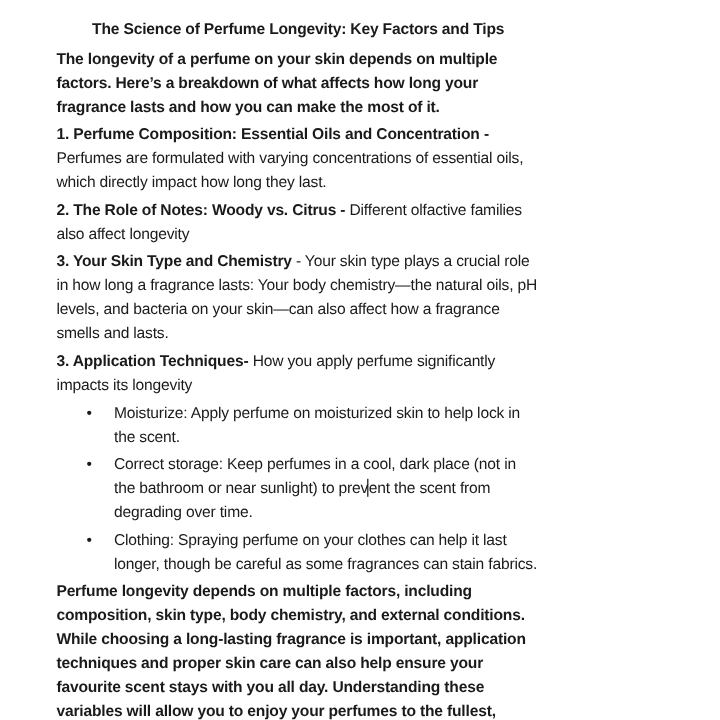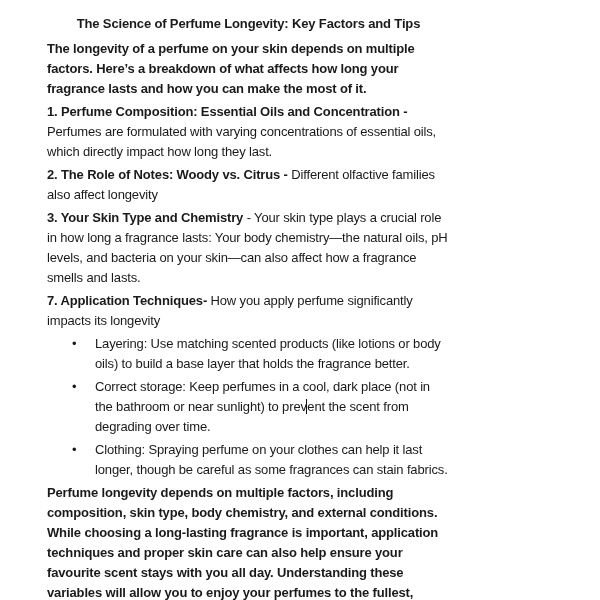--- a/index.html
+++ b/index.html
@@ -71,25 +71,25 @@
 
   <p class="bold-para">The longevity of a perfume on your skin depends on multiple factors. Here’s a breakdown of what affects how long your fragrance lasts and how you can make the most of it.</p>
 
   <p class="para"><strong>1. Perfume Composition: Essential Oils and Concentration - </strong><span>Perfumes are formulated with varying concentrations of essential oils, which directly impact how long they last.</span></p>
 
   <p class="para"><strong>2. The Role of Notes: Woody vs. Citrus - </strong><span>Different olfactive families also affect longevity</span></p>
 
   <p class="para"><strong>3. Your Skin Type and Chemistry</strong><span> - Your skin type plays a crucial role in how long a fragrance lasts: Your body chemistry—the natural oils, pH levels, and bacteria on your skin—can also affect how a fragrance smells and lasts.</span></p>
 
 
-  <p class="para"><strong>7. Application Techniques-</strong><span> How you apply perfume significantly impacts its longevity</span></p>
+  <p class="para"><strong>3. Application Techniques-</strong><span> How you apply perfume significantly impacts its longevity</span></p>
 
 
 
   <ul class="tips-list">
-    <li><span>Layering: Use matching scented products (like lotions or body oils) to build a base layer that holds the fragrance better.</span></li>
+    <li><span>Moisturize: Apply perfume on moisturized skin to help lock in the scent.</span></li>
     <li><span>Correct storage: Keep perfumes in a cool, dark place (not in the bathroom or near sunlight) to prev</span><span class="caret"></span><span>ent the scent from degrading over time.</span></li>
     <li><span>Clothing: Spraying perfume on your clothes can help it last longer, though be careful as some fragrances can stain fabrics.</span></li>
   </ul>
 
   <p class="bold-para">Perfume longevity depends on multiple factors, including composition, skin type, body chemistry, and external conditions. While choosing a long-lasting fragrance is important, application techniques and proper skin care can also help ensure your favourite scent stays with you all day. Understanding these variables will allow you to enjoy your perfumes to the fullest, whether you prefer a fleeting floral or a lingering woody scent.</p>
 
 </div>
 
 </body></html>

